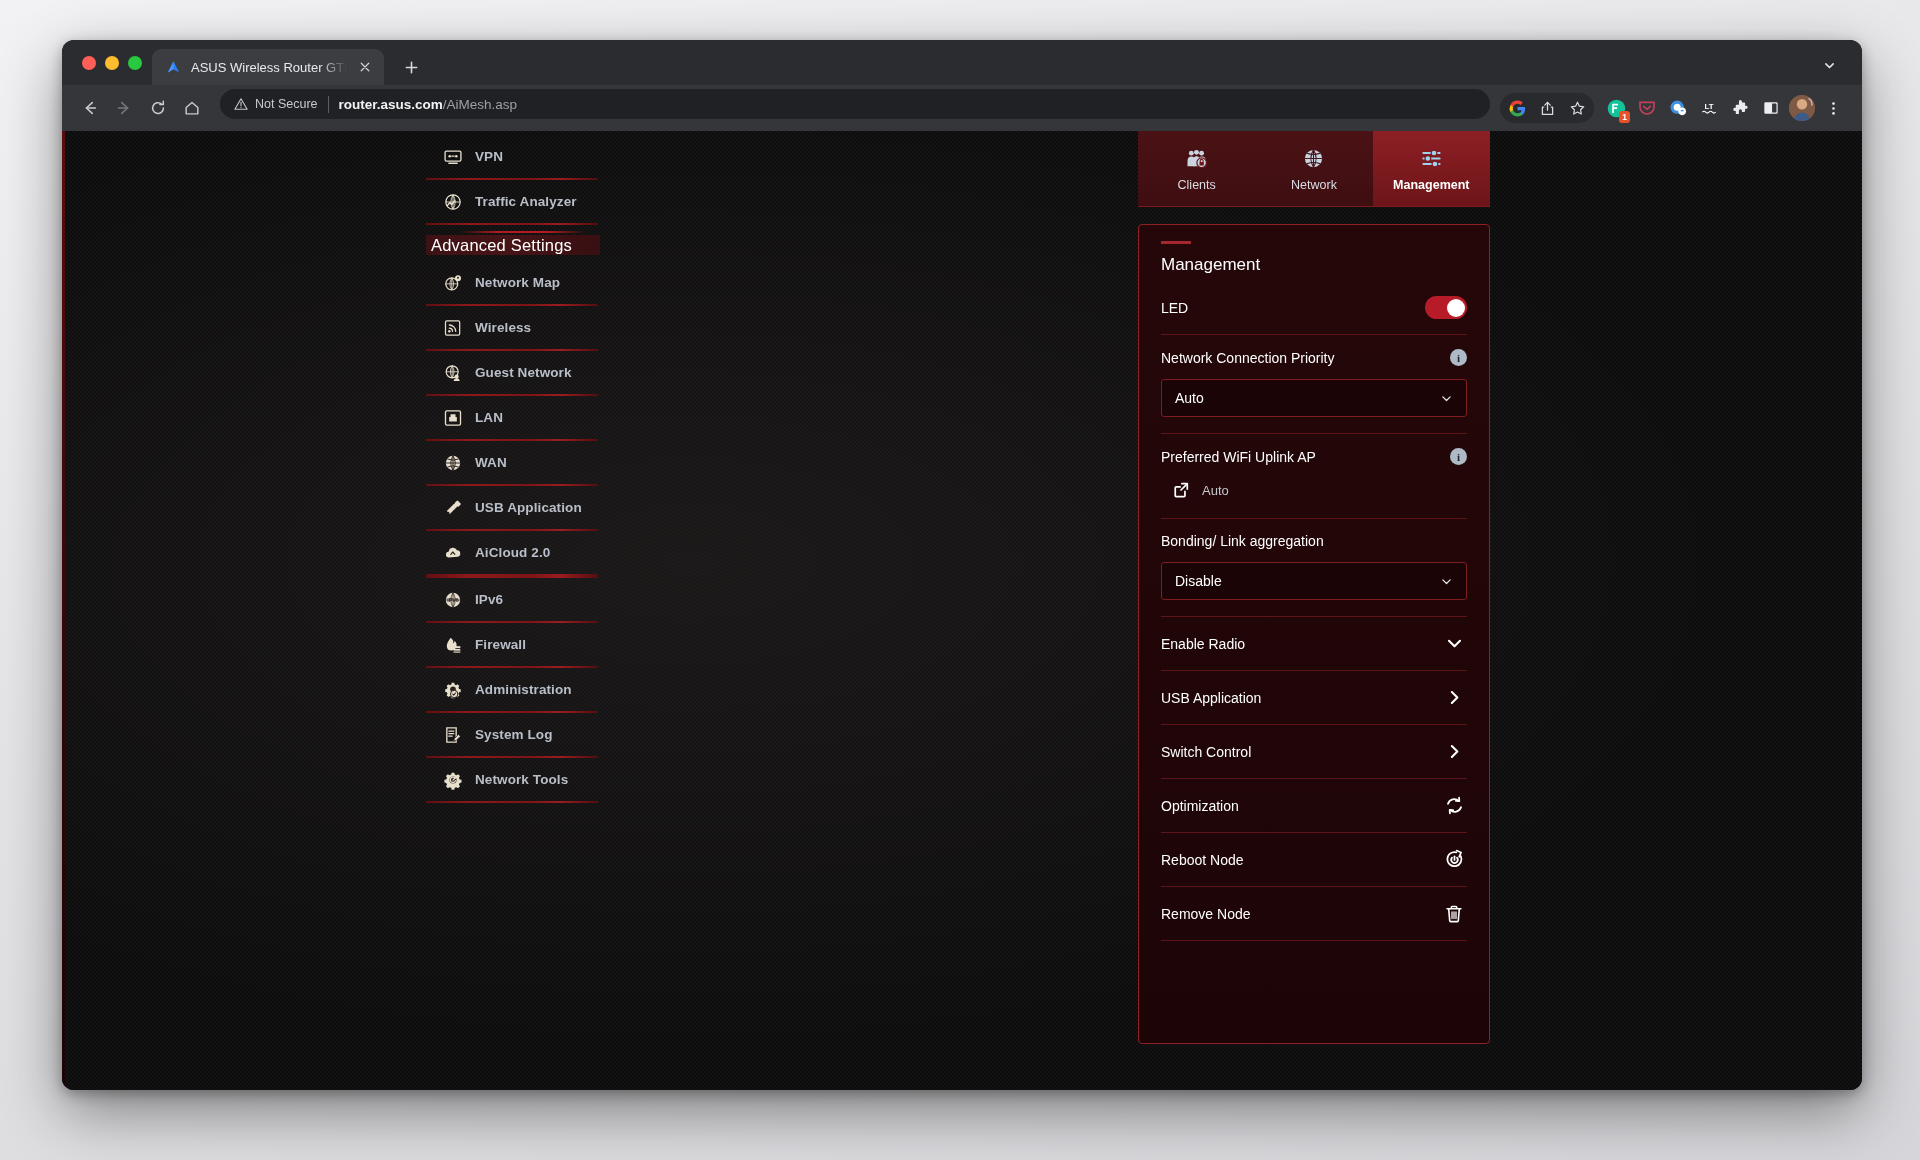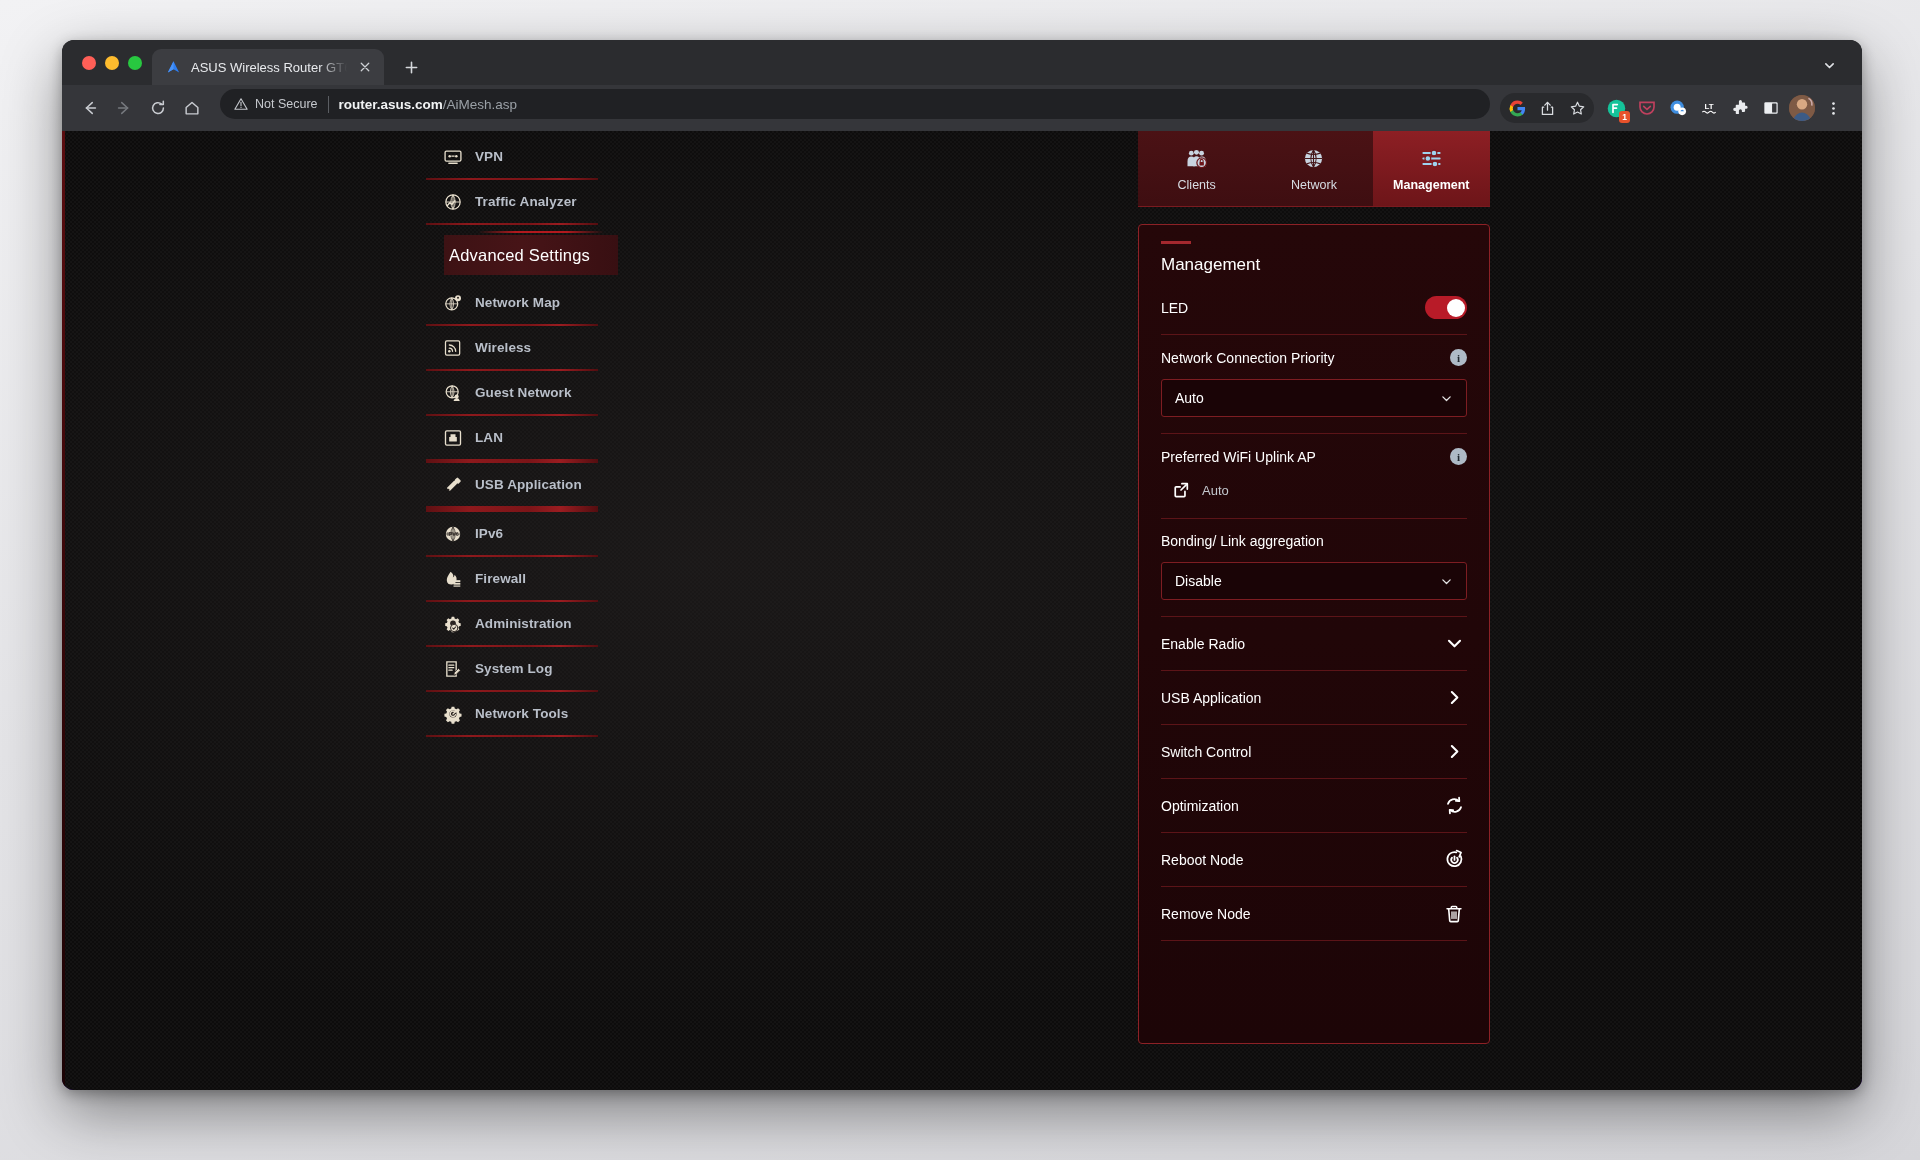--- a/index.html
+++ b/index.html
@@ -244,23 +244,23 @@
   }
   .menu-sep {
     height: 2px;
     margin: 0 0 0 2px;
     width: 172px;
     background: linear-gradient(to right, #6b0f12 0%, #a2191d 25%, #8d1418 60%, #b21d22 78%, #5d0c0f 100%);
     opacity: 0.85;
   }
   .section-header {
     position: relative;
-    margin: 10px 0 6px 20px;
+    margin: 10px 0 6px 2px;
     width: 174px;
-    height: 40px;
+    height: 20px;
     display: flex;
     align-items: center;
     padding-left: 5px;
     background: linear-gradient(to right, #3d1214 0%, #471417 45%, #380f12 100%);
   }
   .section-header::before {
     content: "";
     position: absolute;
     left: 34px; right: 14px;
     top: -4px;
@@ -666,34 +666,56 @@
           <span class="menu-icon">
             <svg viewBox="0 0 24 24" width="20" height="20">
               <rect x="3" y="3.5" width="18" height="17" rx="1.6" fill="none" stroke="currentColor" stroke-width="1.6"></rect>
               <path d="M9 7.5 h6 v3.4 h1.6 v5.4 H7.4 v-5.4 H9 Z" fill="currentColor"></path>
             </svg>
           </span>
           <span class="menu-label">LAN</span>
         </div>
         <div class="menu-sep"></div>
 
+        <div class="menu-item">
+          <span class="menu-icon">
+            <svg viewBox="0 0 24 24" width="20" height="20">
+              <circle cx="12" cy="12" r="8.6" fill="currentColor"></circle>
+              <g stroke="#2a2320" stroke-width="1.15" fill="none">
+                <path d="M3.4 12 H20.6 M12 3.4 V20.6"></path>
+                <path d="M12 3.4 q5.4 8.6 0 17.2 q-5.4 -8.6 0 -17.2"></path>
+                <path d="M5.2 7.2 q6.8 2.6 13.6 0 M5.2 16.8 q6.8 -2.6 13.6 0"></path>
+              </g>
+            </svg>
+          </span>
+          <span class="menu-label">WAN</span>
+        </div>
         <div class="menu-sep"></div>
 
         <div class="menu-item">
           <span class="menu-icon">
             <svg viewBox="0 0 24 24" width="20" height="20">
               <path d="M4.6 15.6 L13 7.2 a2.6 2.6 0 0 1 3.6 3.6 L8.2 19.2 Z" fill="currentColor"></path>
               <rect x="14.5" y="4.2" width="6.4" height="5.2" rx="1.2" transform="rotate(45 17.7 6.8)" fill="currentColor"></rect>
               <circle cx="6.6" cy="17.6" r="1.1" fill="#2a2320"></circle>
             </svg>
           </span>
           <span class="menu-label">USB Application</span>
         </div>
         <div class="menu-sep"></div>
 
+        <div class="menu-item">
+          <span class="menu-icon">
+            <svg viewBox="0 0 24 24" width="20" height="20">
+              <path d="M6.4 17.4 a3.7 3.7 0 0 1 .5 -7.3 a5.2 5.2 0 0 1 9.9 -1.3 a3.9 3.9 0 0 1 .9 7.7 Z" fill="currentColor"></path>
+              <path d="M9.4 13.6 l2.4 -2.8 l2.4 2.8" stroke="#2a2320" stroke-width="1.4" fill="none" stroke-linecap="round" stroke-linejoin="round"></path>
+            </svg>
+          </span>
+          <span class="menu-label">AiCloud 2.0</span>
+        </div>
         <div class="menu-sep"></div>
 
         <div class="menu-sep"></div>
 
         <div class="menu-item">
           <span class="menu-icon">
             <svg viewBox="0 0 24 24" width="20" height="20">
               <circle cx="12" cy="12" r="8.6" fill="currentColor"></circle>
               <g stroke="#2a2320" stroke-width="0.9" fill="none">
                 <path d="M3.4 12 H20.6 M12 3.4 V20.6"></path>

